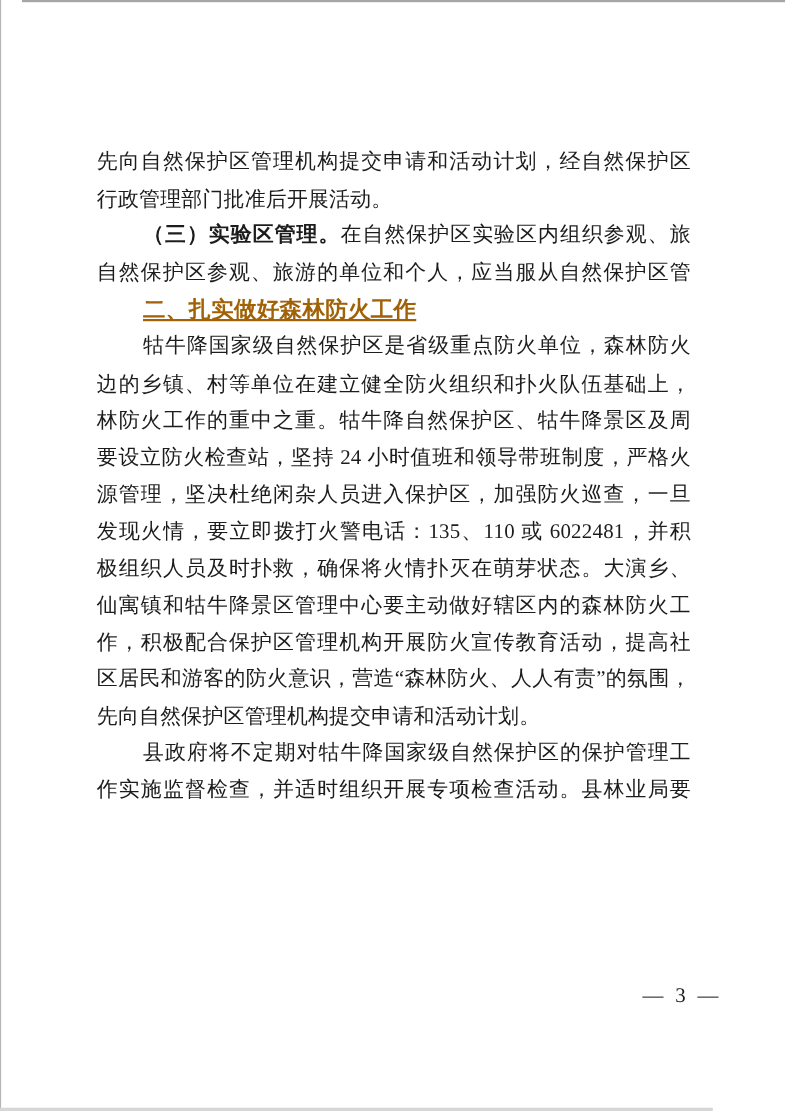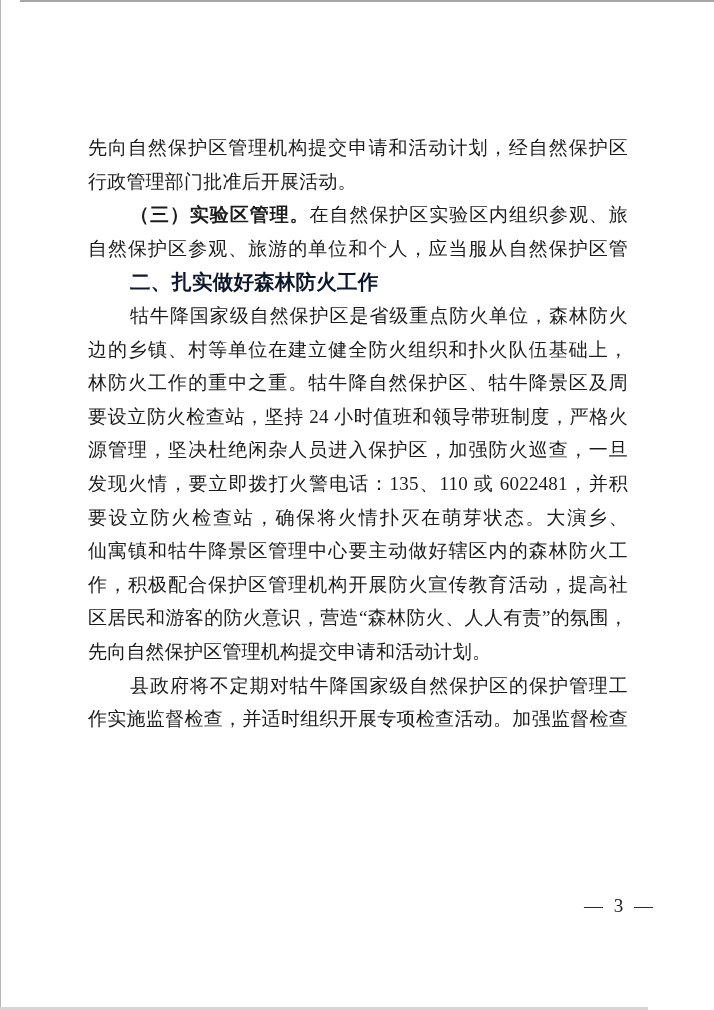--- a/index.html
+++ b/index.html
@@ -49,26 +49,28 @@
     overflow: visible;
   }
   .line.full {
     text-align: justify;
     text-align-last: justify;
     -moz-text-align-last: justify;
     text-justify: inter-character;
   }
   .line.indent {
     padding-left: 42px;
+    font-family: Liberation Mono, monospace;
   }
   .line.heading {
     font-family: "Liberation Sans", "DejaVu Sans", sans-serif;
     font-weight: 700;
     font-size: 20.5px;
-    color: #0f172a;
+    color: #a16207;
+    text-decoration: underline;
   }
   .lead {
     font-weight: 700;
   }
   .page-number {
     position: absolute;
     top: 894px;
     right: 58px;
     font-size: 19px;
     line-height: 24px;
@@ -89,22 +91,22 @@
     <div class="line">行政管理部门批准后开展活动。</div>
     <div class="line indent full"><span class="lead">（三）实验区管理。</span>在自然保护区实验区内组织参观、旅</div>
     <div class="line full">自然保护区参观、旅游的单位和个人，应当服从自然保护区管</div>
     <div class="line indent heading">二、扎实做好森林防火工作</div>
     <div class="line indent full">牯牛降国家级自然保护区是省级重点防火单位，森林防火</div>
     <div class="line full">边的乡镇、村等单位在建立健全防火组织和扑火队伍基础上，</div>
     <div class="line full">林防火工作的重中之重。牯牛降自然保护区、牯牛降景区及周</div>
     <div class="line full">要设立防火检查站，坚持 24 小时值班和领导带班制度，严格火</div>
     <div class="line full">源管理，坚决杜绝闲杂人员进入保护区，加强防火巡查，一旦</div>
     <div class="line full">发现火情，要立即拨打火警电话：135、110 或 6022481，并积</div>
-    <div class="line full">要设立防火检查站，确保将火情扑灭在萌芽状态。大演乡、</div>
+    <div class="line full">极组织人员及时扑救，确保将火情扑灭在萌芽状态。大演乡、</div>
     <div class="line full">仙寓镇和牯牛降景区管理中心要主动做好辖区内的森林防火工</div>
     <div class="line full">作，积极配合保护区管理机构开展防火宣传教育活动，提高社</div>
     <div class="line full">区居民和游客的防火意识，营造“森林防火、人人有责”的氛围，</div>
     <div class="line">先向自然保护区管理机构提交申请和活动计划。</div>
     <div class="line indent full">县政府将不定期对牯牛降国家级自然保护区的保护管理工</div>
-    <div class="line full">作实施监督检查，并适时组织开展专项检查活动。加强监督检查</div>
+    <div class="line full">作实施监督检查，并适时组织开展专项检查活动。县林业局要</div>
   </div>
 
 <div class="page-number">— 3 —</div>
 
 </body></html>

